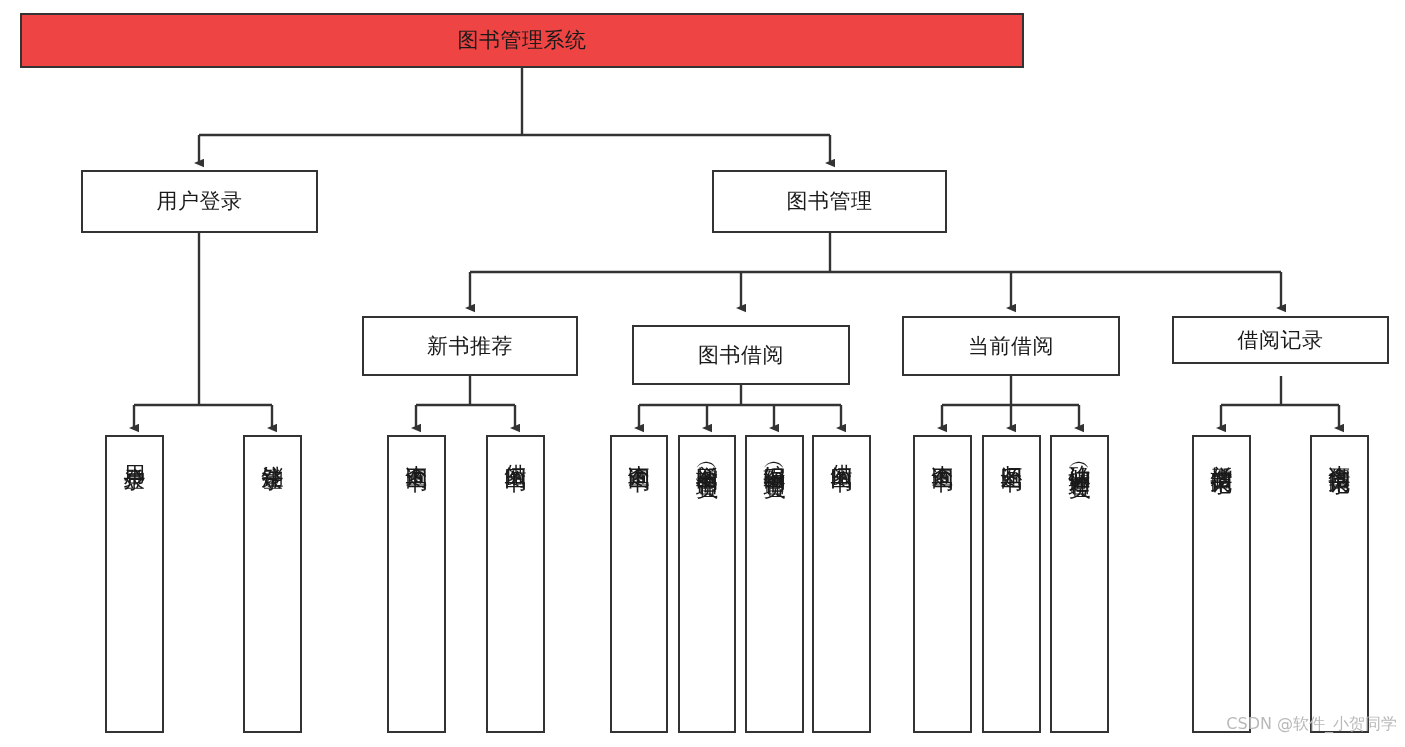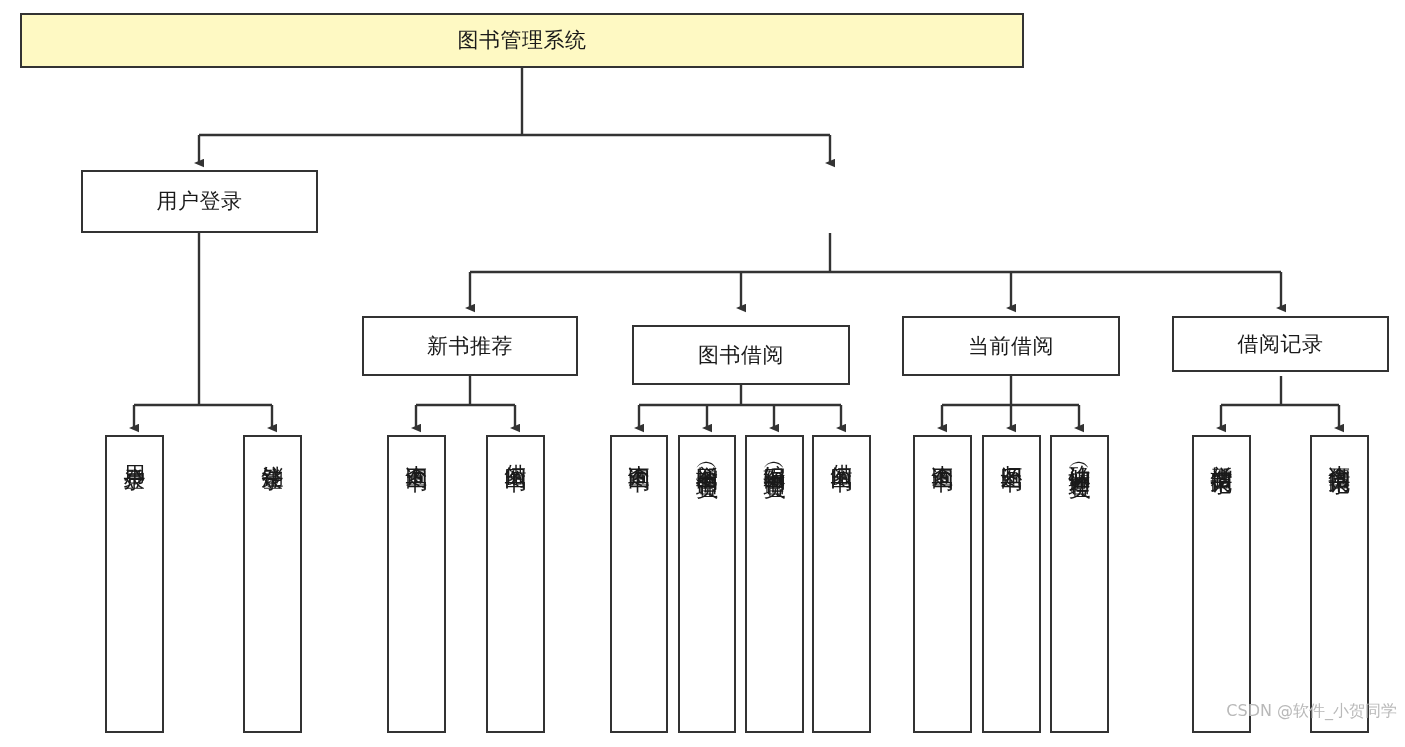--- a/index.html
+++ b/index.html
@@ -56,21 +56,21 @@
     writing-mode: vertical-rl;
     text-orientation: upright;
     font-size: 22px;
     letter-spacing: 2px;
     line-height: 1;
     white-space: nowrap;
   }
   #watermark {
     position: absolute;
     right: 8px;
-    bottom: 25px;
+    bottom: 12px;
     font-size: 16px;
     color: #b9b9b9;
     z-index: 5;
     user-select: none;
     white-space: nowrap;
   }
 </style>
 </head>
 <body>
 
@@ -123,38 +123,41 @@
       <path d="M 1011 405 L 1011 428" marker-end="url(#arrowhead)"></path>
       <path d="M 1079 405 L 1079 428" marker-end="url(#arrowhead)"></path>
 
       <path d="M 1281 376 L 1281 405"></path>
       <path d="M 1221 405 L 1339 405"></path>
       <path d="M 1221 405 L 1221 428" marker-end="url(#arrowhead)"></path>
       <path d="M 1339 405 L 1339 428" marker-end="url(#arrowhead)"></path>
     </g>
   </svg>
 
-  <div class="node horiz" style="left: 20px; top: 13px; width: 1004px; height: 55px; border-color: rgb(51, 51, 51); background: #fef9c3;">
+  <div class="node horiz" style="left: 20px; top: 13px; width: 1004px; height: 55px; border-color: rgb(51, 51, 51); background: #ef4444;">
     <span class="node-label" style="color: rgb(26, 26, 26);">图书管理系统</span>
   </div>
 
   <div class="node horiz" style="left: 81px; top: 170px; width: 237px; height: 63px; border-color: rgb(51, 51, 51); background: rgb(255, 255, 255);">
     <span class="node-label" style="color: rgb(26, 26, 26);">用户登录</span>
   </div>
+  <div class="node horiz" style="left: 712px; top: 170px; width: 235px; height: 63px; border-color: rgb(51, 51, 51); background: rgb(255, 255, 255);">
+    <span class="node-label" style="color: rgb(26, 26, 26);">图书管理</span>
+  </div>
 
   <div class="node horiz" style="left: 362px; top: 316px; width: 216px; height: 60px; border-color: rgb(51, 51, 51); background: rgb(255, 255, 255);">
     <span class="node-label" style="color: rgb(26, 26, 26); text-align: right;">新书推荐</span>
   </div>
   <div class="node horiz" style="left: 632px; top: 325px; width: 218px; height: 60px; border-color: rgb(51, 51, 51); background: rgb(255, 255, 255);">
     <span class="node-label" style="color: rgb(26, 26, 26);">图书借阅</span>
   </div>
   <div class="node horiz" style="left: 902px; top: 316px; width: 218px; height: 60px; border-color: rgb(51, 51, 51); background: rgb(255, 255, 255);">
     <span class="node-label" style="color: rgb(26, 26, 26);">当前借阅</span>
   </div>
-  <div class="node horiz" style="left: 1172px; top: 316px; width: 217px; height: 56px; border-color: rgb(51, 51, 51); background: rgb(255, 255, 255);">
+  <div class="node horiz" style="left: 1172px; top: 316px; width: 217px; height: 48px; border-color: rgb(51, 51, 51); background: rgb(255, 255, 255);">
     <span class="node-label" style="color: rgb(26, 26, 26);">借阅记录</span>
   </div>
 
   <div class="node vert" style="left: 105px; top: 435px; width: 59px; height: 298px; border-color: rgb(51, 51, 51); background: rgb(255, 255, 255);">
     <span class="node-label" style="color: rgb(26, 26, 26);">用户登录</span>
   </div>
   <div class="node vert" style="left: 243px; top: 435px; width: 59px; height: 298px; border-color: rgb(51, 51, 51); background: rgb(255, 255, 255);">
     <span class="node-label" style="color: rgb(26, 26, 26);">注销登录</span>
   </div>
   <div class="node vert" style="left: 387px; top: 435px; width: 59px; height: 298px; border-color: rgb(51, 51, 51); background: rgb(255, 255, 255);">

